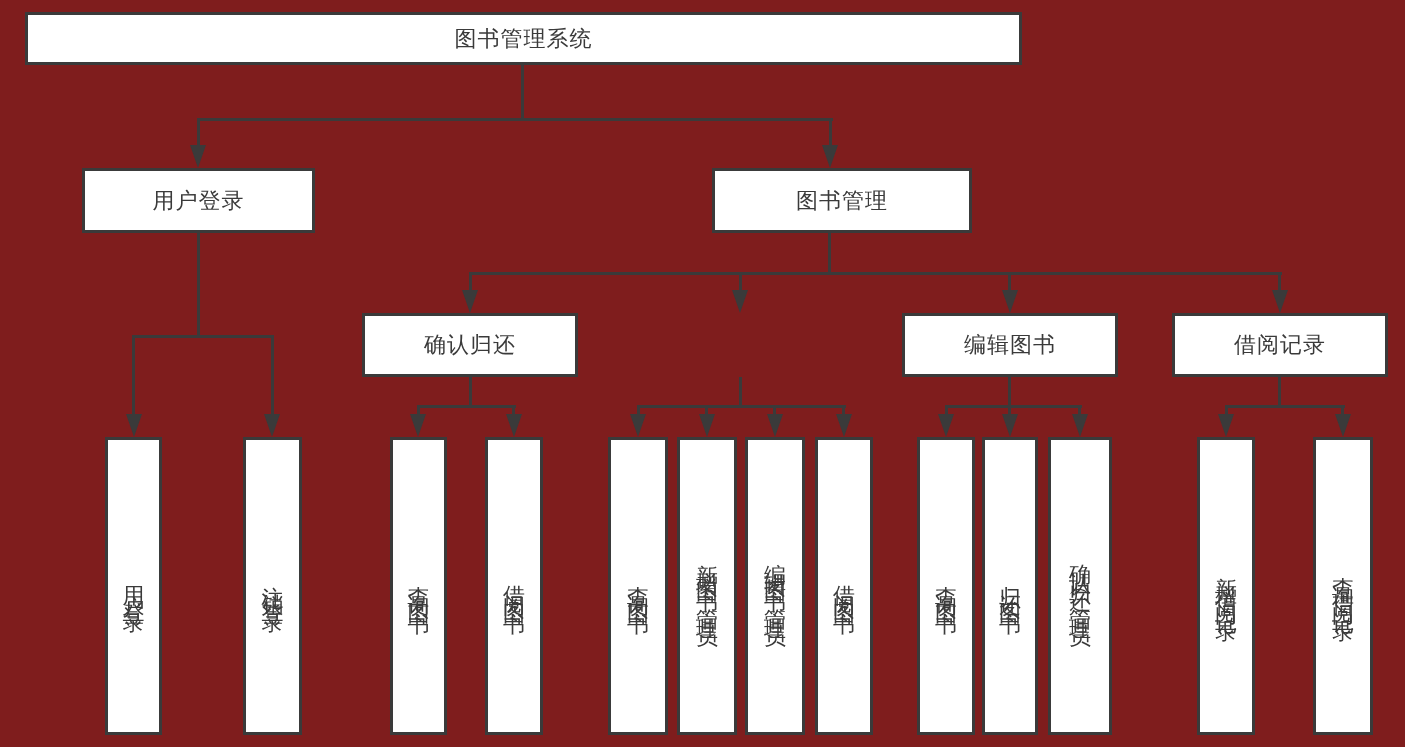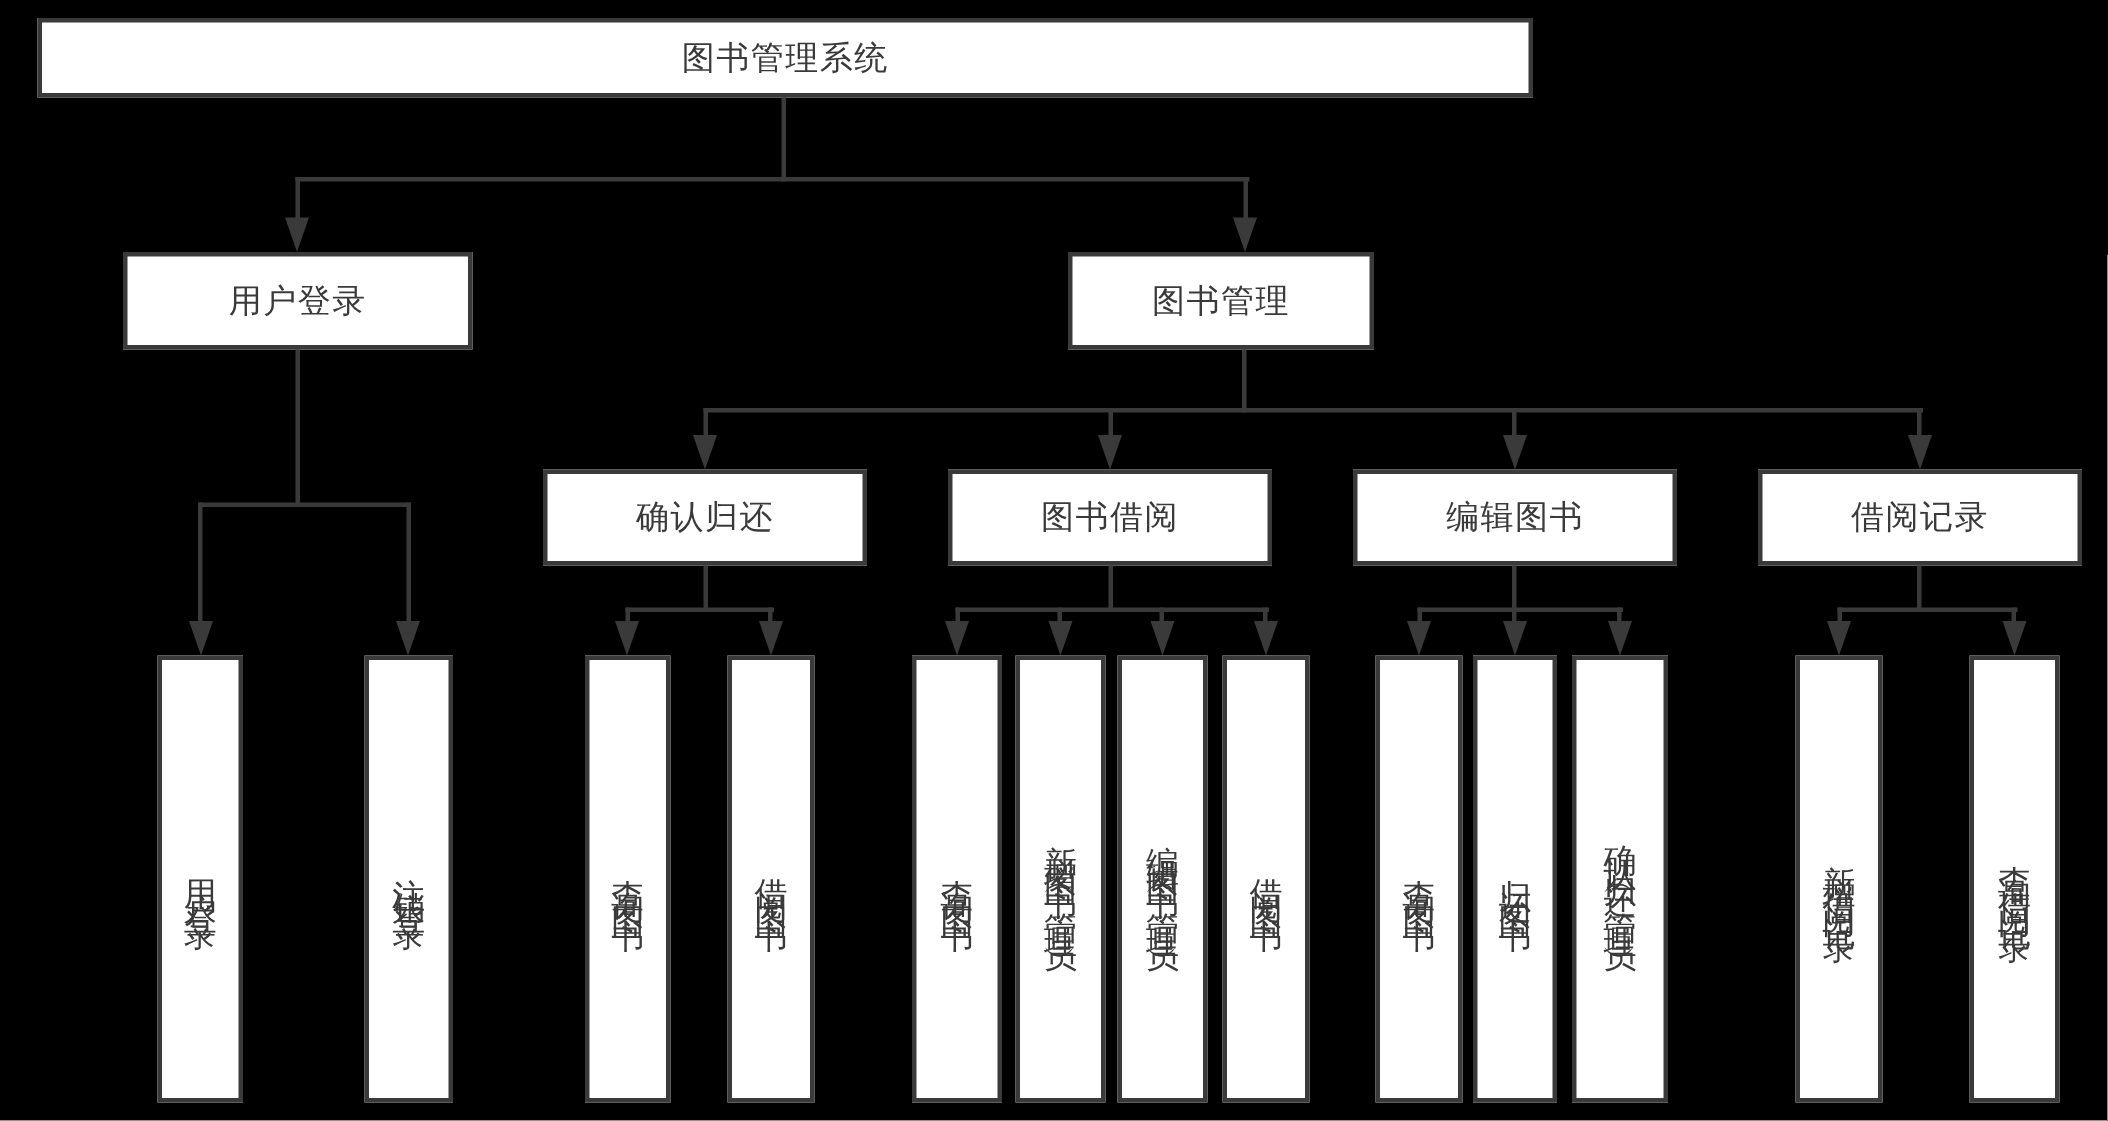--- a/index.html
+++ b/index.html
@@ -1,19 +1,19 @@
 <!DOCTYPE html>
 <html><head>
 <meta charset="utf-8">
 <style>
   html,body{margin:0;padding:0;background:#ffffff;}
   .canvas{
     position:relative;
     width:1405px;height:747px;
-    background:#000000;
+    background:#7f1d1d;
     font-family:Liberation Sans, sans-serif;
     color:#3a3a3a;
     overflow:hidden;
   }
   .box{
     position:absolute;
     box-sizing:border-box;
     border:3px solid #3a3a3a;
     background:#ffffff;
     display:flex;
@@ -59,21 +59,21 @@
   <div class="vl" style="left:521px;top:65px;height:56px;"></div>
   <div class="hl" style="left:197px;top:118px;width:636px;"></div>
   <div class="vl" style="left:197px;top:118px;height:32px;"></div>
   <div class="ah" style="left:190px;top:145px;"></div>
   <div class="vl" style="left:829px;top:118px;height:32px;"></div>
   <div class="ah" style="left:822px;top:145px;"></div>
 
   <div class="box" style="left:82px;top:168px;width:233px;height:65px;">
     <span>用户登录</span>
   </div>
-  <div class="box" style="left:712px;top:168px;width:204px;height:65px;text-align:right;">
+  <div class="box" style="left:712px;top:168px;width:260px;height:65px;text-align:right;">
     <span>图书管理</span>
   </div>
 
   <div class="vl" style="left:197px;top:233px;height:105px;"></div>
   <div class="hl" style="left:132px;top:335px;width:142px;"></div>
   <div class="vl" style="left:132px;top:335px;height:83px;"></div>
   <div class="ah" style="left:126px;top:414px;"></div>
   <div class="vl" style="left:271px;top:335px;height:83px;"></div>
   <div class="ah" style="left:264px;top:414px;"></div>
 
@@ -83,23 +83,20 @@
   <div class="ah" style="left:462px;top:290px;"></div>
   <div class="vl" style="left:739px;top:272px;height:23px;"></div>
   <div class="ah" style="left:732px;top:290px;"></div>
   <div class="vl" style="left:1008px;top:272px;height:23px;"></div>
   <div class="ah" style="left:1002px;top:290px;"></div>
   <div class="vl" style="left:1278px;top:272px;height:23px;"></div>
   <div class="ah" style="left:1272px;top:290px;"></div>
 
   <div class="box" style="left:362px;top:313px;width:216px;height:64px;">
     <span>确认归还</span>
-  </div>
-  <div class="box" style="left:632px;top:313px;width:216px;height:64px;">
-    <span>图书借阅</span>
   </div>
   <div class="box" style="left:902px;top:313px;width:216px;height:64px;">
     <span>编辑图书</span>
   </div>
   <div class="box" style="left:1172px;top:313px;width:216px;height:64px;">
     <span>借阅记录</span>
   </div>
 
   <div class="vl" style="left:469px;top:377px;height:31px;"></div>
   <div class="hl" style="left:417px;top:405px;width:99px;"></div>

